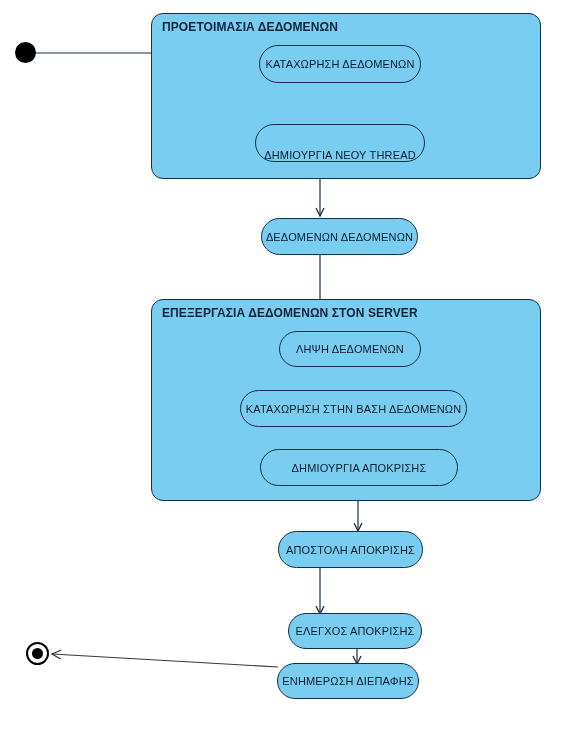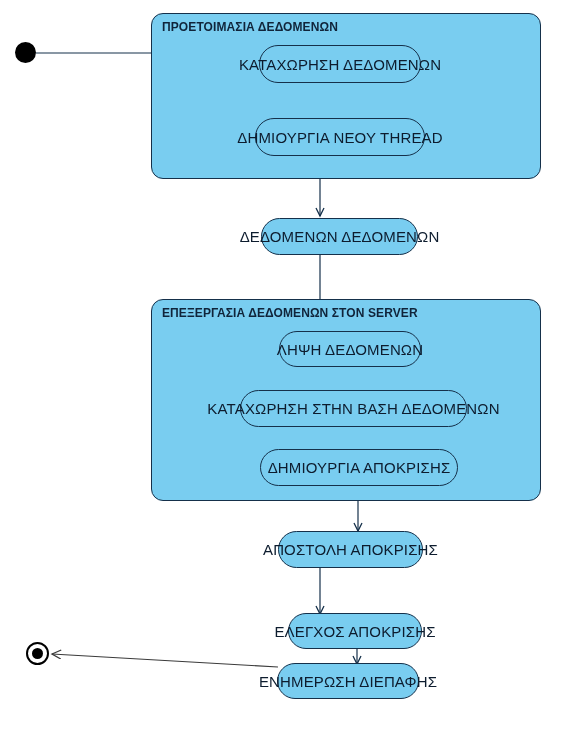--- a/index.html
+++ b/index.html
@@ -51,21 +51,21 @@
     position: absolute;
     background: #79CDF0;
     border: 1.5px solid #15304a;
     border-radius: 19px;
     box-sizing: border-box;
     display: flex;
     align-items: center;
     justify-content: center;
   }
   .node-label {
-    font-size: 15px;
+    font-size: 11px;
     color: #0d1c2e;
     white-space: nowrap;
     letter-spacing: 0.15px;
   }
   
   .start-node {
     position: absolute;
     width: 21px;
     height: 21px;
     border-radius: 50%;
@@ -129,21 +129,21 @@
   <div class="start-node" style="left:15px; top:42px;"></div>
 
   <div class="group-box" style="left:151px; top:13px; width:390px; height:166px;">
     <div class="group-title">ΠΡΟΕΤΟΙΜΑΣΙΑ ΔΕΔΟΜΕΝΩΝ</div>
   </div>
 
   <div class="node" style="left:259px; top:45px; width:162px; height:38px;">
     <span class="node-label">ΚΑΤΑΧΩΡΗΣΗ ΔΕΔΟΜΕΝΩΝ</span>
   </div>
 
-  <div class="node" style="left:255px; top:118px; width:170px; height:38px;">
+  <div class="node" style="left:255px; top:124px; width:170px; height:38px;align-items:flex-end;">
     <span class="node-label">ΔΗΜΙΟΥΡΓΙΑ ΝΕΟΥ THREAD</span>
   </div>
 
   <div class="node" style="left:261px; top:218px; width:157px; height:37px;">
     <span class="node-label">ΔΕΔΟΜΕΝΩΝ ΔΕΔΟΜΕΝΩΝ</span>
   </div>
 
   <div class="group-box" style="left:151px; top:299px; width:390px; height:202px;">
     <div class="group-title">ΕΠΕΞΕΡΓΑΣΙΑ ΔΕΔΟΜΕΝΩΝ ΣΤΟΝ SERVER</div>
   </div>

